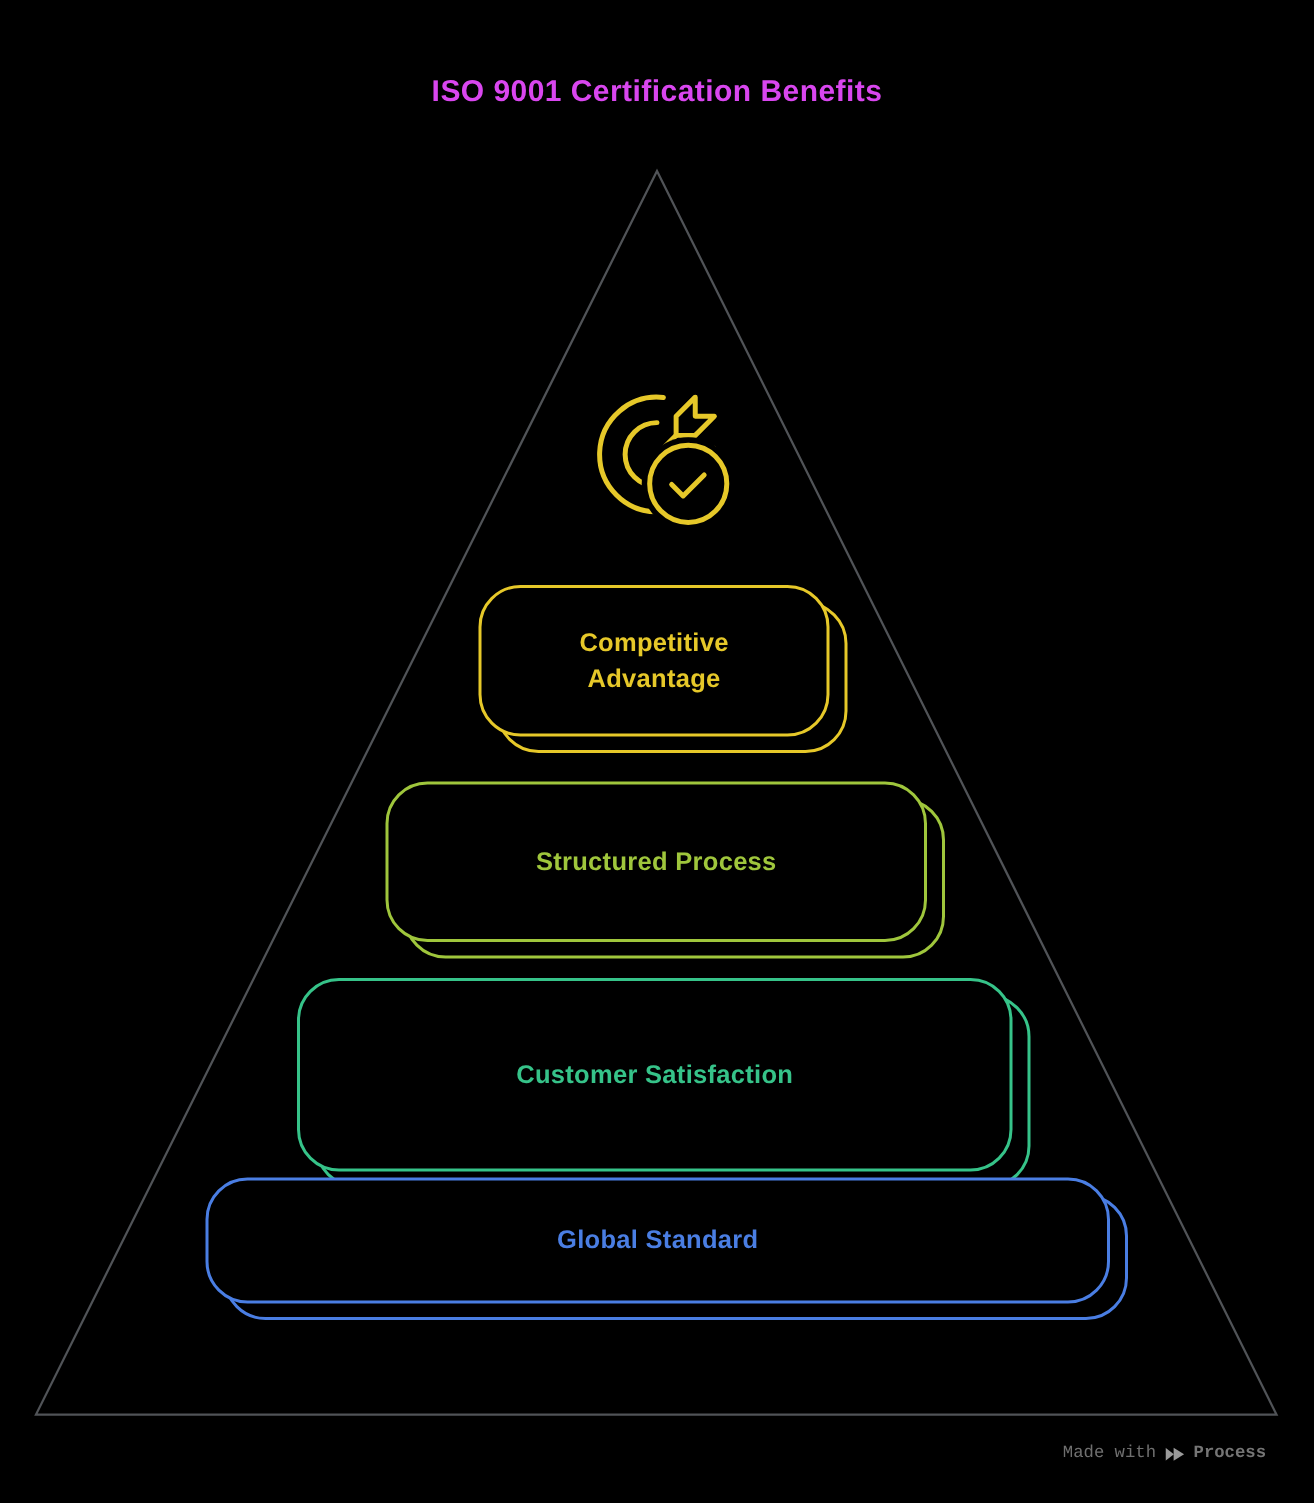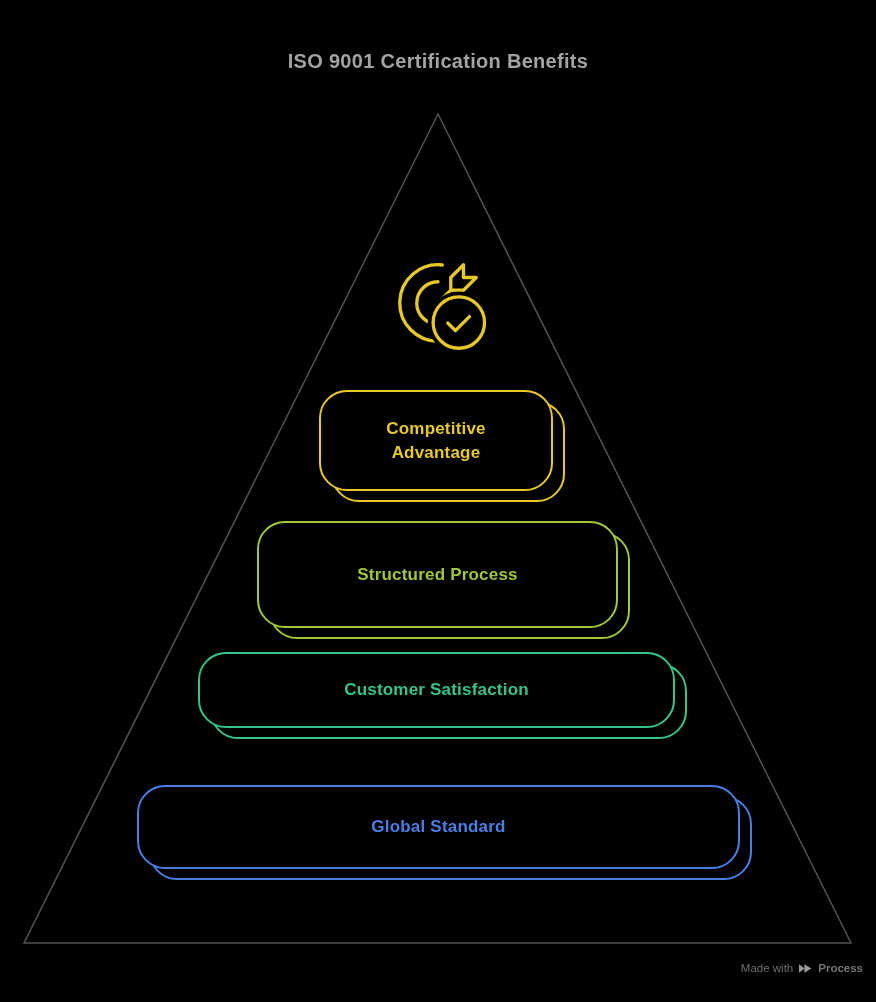--- a/index.html
+++ b/index.html
@@ -17,21 +17,21 @@
   }
   .title {
     position: absolute;
     top: 50px;
     left: 0;
     width: 876px;
     text-align: center;
     font-size: 20px;
     font-weight: 700;
     letter-spacing: 0.3px;
-    color: #a3a3a3;
+    color: #d946ef;
   }
   .triangle-svg {
     position: absolute;
     left: 0;
     top: 0;
   }
   .icon-wrap {
     position: absolute;
     left: 387px;
     top: 252px;
@@ -70,32 +70,33 @@
   .card .lbl {
     color: var(--c);
     font-size: 17px;
     font-weight: 600;
     line-height: 24px;
     letter-spacing: 0.2px;
   }
   .lvl0 { left: 319px; top: 390px; width: 234px; height: 101px; }
   .lvl0 .lbl { max-width: 170px; }
   .lvl1 { left: 257px; top: 521px; width: 361px; height: 107px; }
-  .lvl2 { left: 198px; top: 652px; width: 477px; height: 76px; }
+  .lvl2 { left: 198px; top: 652px; width: 477px; height: 129px; }
   .lvl3 { left: 137px; top: 785px; width: 603px; height: 84px; }
   .footer {
     position: absolute;
     top: 962px;
-    right: 13px;
+    right: 32px;
     display: flex;
     align-items: flex-end;
     gap: 5px;
     font-size: 11.5px;
     font-weight: 500;
     color: #6f6f6f;
+    font-family: Liberation Mono, monospace;
   }
   .footer .brand { font-weight: 700; color: #757575; }
   .napkin-glyph { display: inline-block; margin: 0 1px; }
 </style>
 </head>
 <body>
 
 <div id="canvas">
 
   <div class="title">ISO 9001 Certification Benefits</div>

